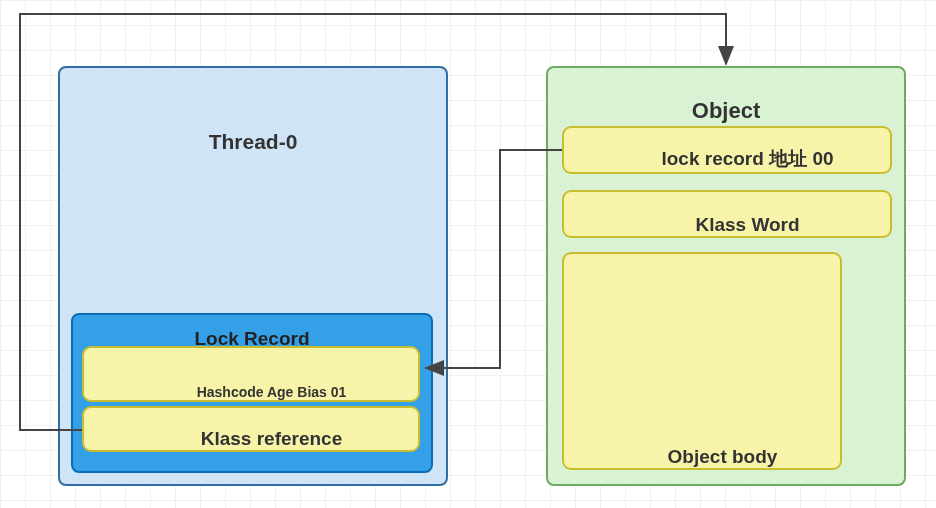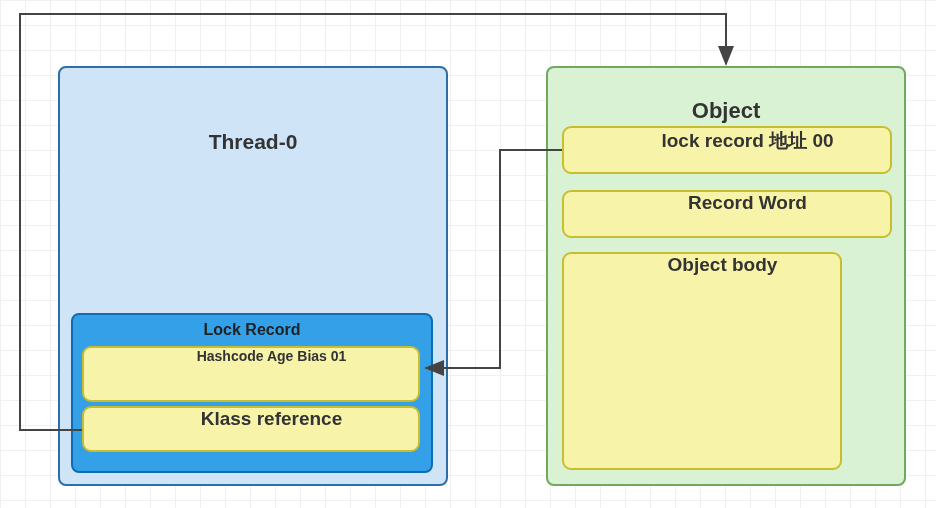--- a/index.html
+++ b/index.html
@@ -38,35 +38,36 @@
     .lock-record-box {
       left: 71px;
       top: 313px;
       width: 362px;
       height: 160px;
       background: #33a0e8;
       border-color: #0c6db3;
     }
     .lock-record-title {
       text-align: center;
-      font-size: 16px;
+      font-size: 19px;
       font-weight: bold;
       color: #222;
       padding-top: 6px;
+      margin-top: 7px;
     }
     .yellow-pill {
       position: absolute;
       background: #f7f3a8;
       border: 2px solid #c8bc2f;
       border-radius: 9px;
       text-align: center;
       font-weight: bold;
       color: #333;
       display: flex;
-      align-items: flex-start;
+      align-items: flex-end;
       justify-content: center;
       padding-left: 41px;
     }
     .hashcode-pill {
       left: 82px;
       top: 346px;
       width: 338px;
       height: 56px;
       font-size: 14px;
     }
@@ -141,21 +142,21 @@
 
 <div class="box object-box">
   <div class="object-title">Object</div>
 </div>
 
 <div class="yellow-pill lockaddr-pill">
   <span>lock record 地址 00</span>
 </div>
 
 <div class="yellow-pill klass-pill">
-  <span>Record Word</span>
+  <span>Klass Word</span>
 </div>
 
 <div class="yellow-pill body-box">
   <span>Object body</span>
 </div>
 
 <svg class="arrows">
   <defs>
     <marker id="arrowhead" markerWidth="10" markerHeight="8" refX="9" refY="4" orient="auto">
       <polygon points="0 0, 10 4, 0 8" fill="#444"></polygon>

